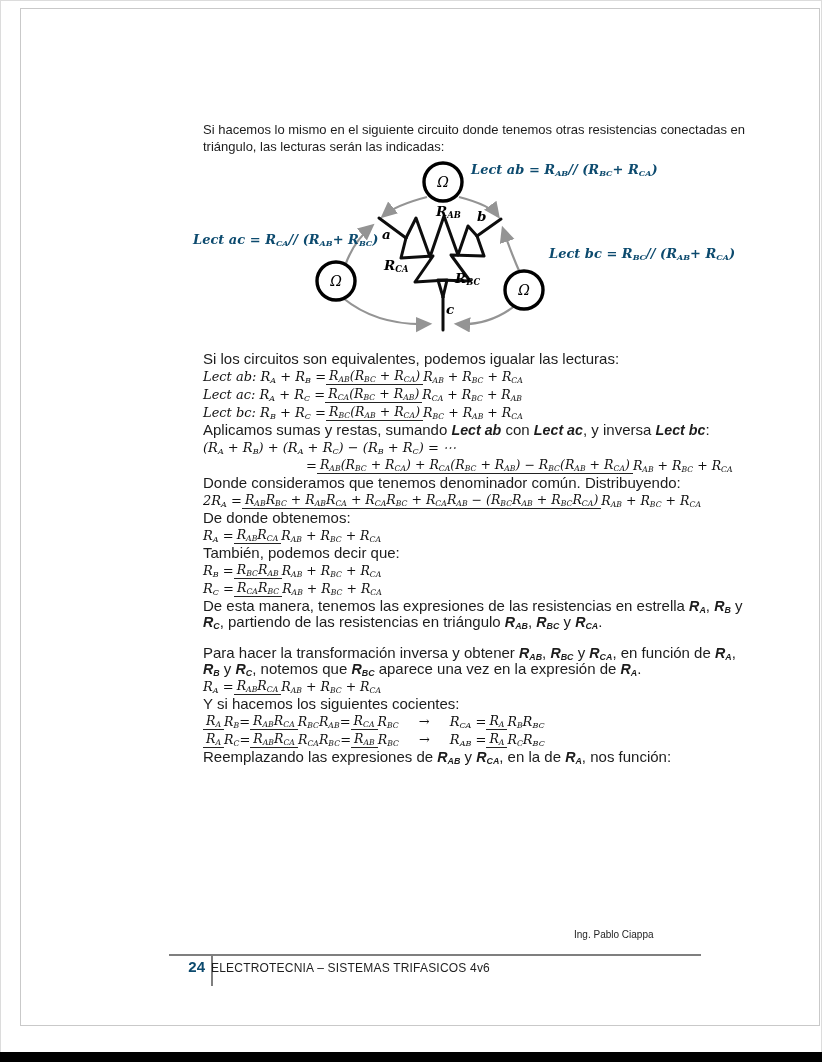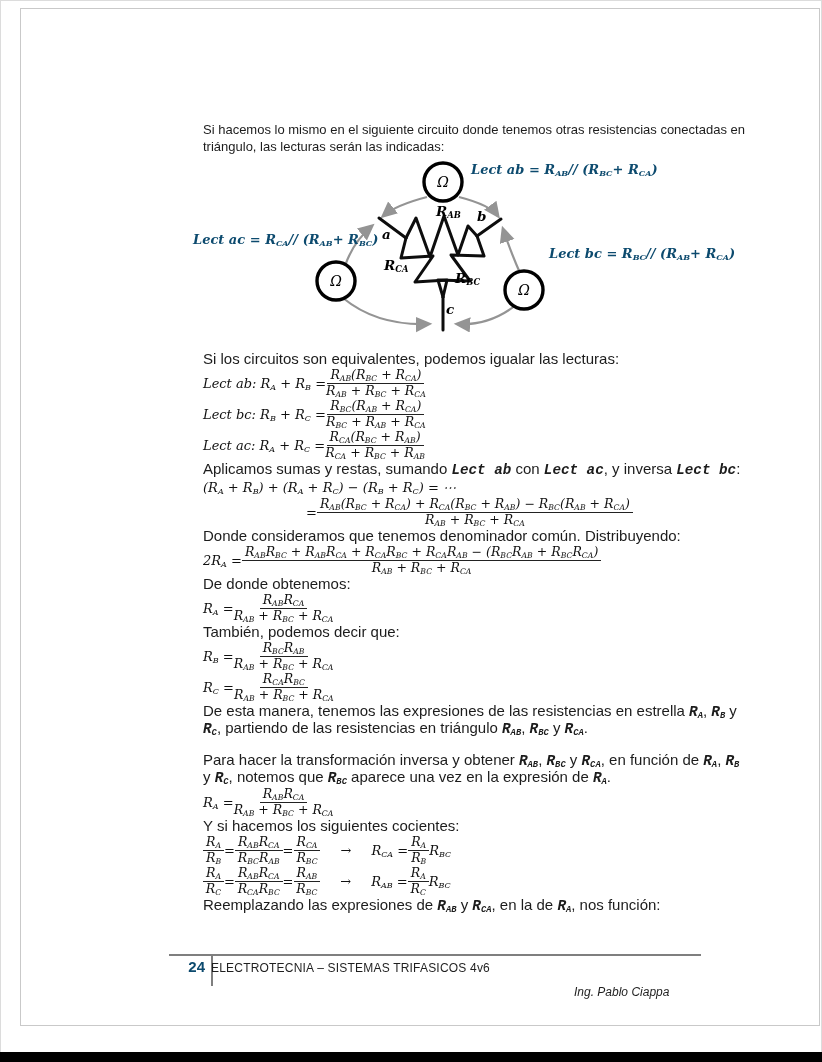--- a/index.html
+++ b/index.html
@@ -43,43 +43,43 @@
   .flow{
     position:absolute;left:182px;top:341px;width:540px;color:#1c1c1c;
   }
   .para{font-size:15px;line-height:16px;margin:1px 0;}
   .eq{
     display:flex;align-items:center;gap:0;margin:1px 0;min-height:17px;
     font-family:"DejaVu Serif",serif;font-style:italic;color:#101010;white-space:nowrap;
   }
   .mseg{font-size:13px;white-space:pre;}
   .bmseg{
-    font-family:Liberation Mono, monospace;font-weight:bold;font-style:italic;
+    font-family:Liberation Sans, sans-serif;font-weight:bold;font-style:italic;
     font-size:0.95em;white-space:pre;
   }
   .tseg{white-space:pre-wrap;}
   .frac{
-    display:inline-flex;flex-direction:column;align-items:center;text-align:center;
+    display:inline-flex;flex-direction:row;align-items:center;text-align:center;
     font-size:12.5px;line-height:14px;
   }
   .frac .num{border-bottom:1px solid #222;padding:0 3px 1px;}
   .frac .den{padding-top:0;}
   sub{font-size:0.62em;line-height:0;vertical-align:-0.25em;letter-spacing:0;}
   
   .footer-rule{position:absolute;left:148px;top:945px;width:532px;height:2px;background:#7f7f7f;}
   .footer-sep{position:absolute;left:190px;top:946px;width:2px;height:31px;background:#7f7f7f;}
   .footer-page-number{
     position:absolute;left:148px;top:949px;width:36px;text-align:right;
     font-size:15px;font-weight:bold;
   }
   .footer-title{
     position:absolute;left:190px;top:952px;font-size:12px;color:#1f1f1f;letter-spacing:0.2px;
   }
   .footer-author{
-    position:absolute;left:553px;top:976px;font-size:12px;color:#1f1f1f;font-style:italic;
+    position:absolute;left:553px;top:920px;font-size:10px;color:#1f1f1f;
   }
 </style>
 </head>
 <body>
 
 <div class="outer-frame"></div>
 
 <div class="page">
 
   <div class="intro">Si hacemos lo mismo en el siguiente circuito donde tenemos otras resistencias conectadas en triángulo, las lecturas serán las indicadas:</div>
@@ -132,31 +132,31 @@
   <div class="flow">
       <div class="para"><span class="tseg">Si los circuitos son equivalentes, podemos igualar las lecturas:</span></div>
       <div class="eq">
         <span class="mseg">Lect ab: R<sub>A</sub> + R<sub>B</sub> =</span>
         <span class="frac">
           <span class="num">R<sub>AB</sub>(R<sub>BC</sub> + R<sub>CA</sub>)</span>
           <span class="den">R<sub>AB</sub> + R<sub>BC</sub> + R<sub>CA</sub></span>
         </span>
       </div>
       <div class="eq">
+        <span class="mseg">Lect ac: R<sub>A</sub> + R<sub>C</sub> =</span>
+        <span class="frac">
+          <span class="num">R<sub>CA</sub>(R<sub>BC</sub> + R<sub>AB</sub>)</span>
+          <span class="den">R<sub>CA</sub> + R<sub>BC</sub> + R<sub>AB</sub></span>
+        </span>
+      </div>
+      <div class="eq">
         <span class="mseg">Lect bc: R<sub>B</sub> + R<sub>C</sub> =</span>
         <span class="frac">
           <span class="num">R<sub>BC</sub>(R<sub>AB</sub> + R<sub>CA</sub>)</span>
           <span class="den">R<sub>BC</sub> + R<sub>AB</sub> + R<sub>CA</sub></span>
-        </span>
-      </div>
-      <div class="eq">
-        <span class="mseg">Lect ac: R<sub>A</sub> + R<sub>C</sub> =</span>
-        <span class="frac">
-          <span class="num">R<sub>CA</sub>(R<sub>BC</sub> + R<sub>AB</sub>)</span>
-          <span class="den">R<sub>CA</sub> + R<sub>BC</sub> + R<sub>AB</sub></span>
         </span>
       </div>
       <div class="para"><span class="tseg">Aplicamos sumas y restas, sumando </span><span class="bmseg">Lect ab</span><span class="tseg"> con </span><span class="bmseg">Lect ac</span><span class="tseg">, y inversa </span><span class="bmseg">Lect bc</span><span class="tseg">:</span></div>
       <div class="eq">
         <span class="mseg">(R<sub>A</sub> + R<sub>B</sub>) + (R<sub>A</sub> + R<sub>C</sub>) − (R<sub>B</sub> + R<sub>C</sub>) = ⋯</span>
       </div>
       <div class="eq" style="margin-left: 103px;">
         <span class="mseg">=</span>
         <span class="frac">
           <span class="num">R<sub>AB</sub>(R<sub>BC</sub> + R<sub>CA</sub>) + R<sub>CA</sub>(R<sub>BC</sub> + R<sub>AB</sub>) − R<sub>BC</sub>(R<sub>AB</sub> + R<sub>CA</sub>)</span>

